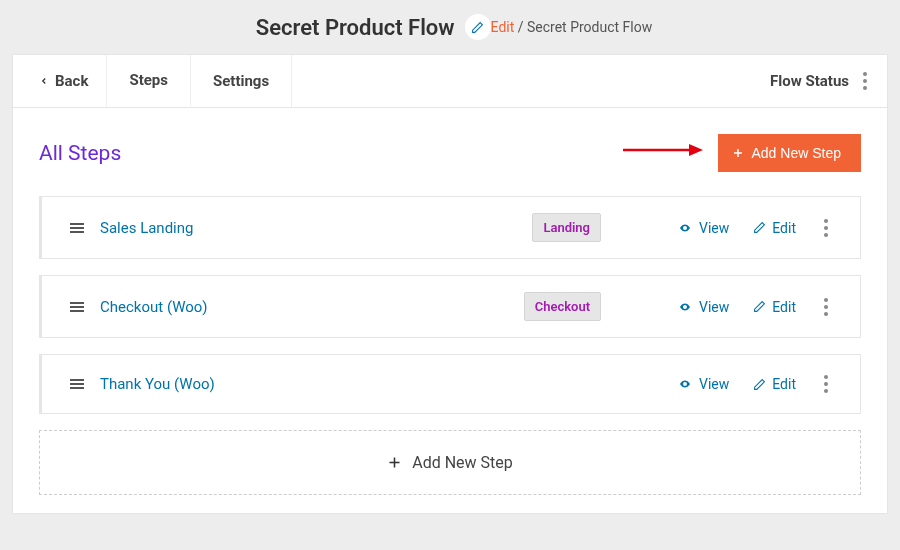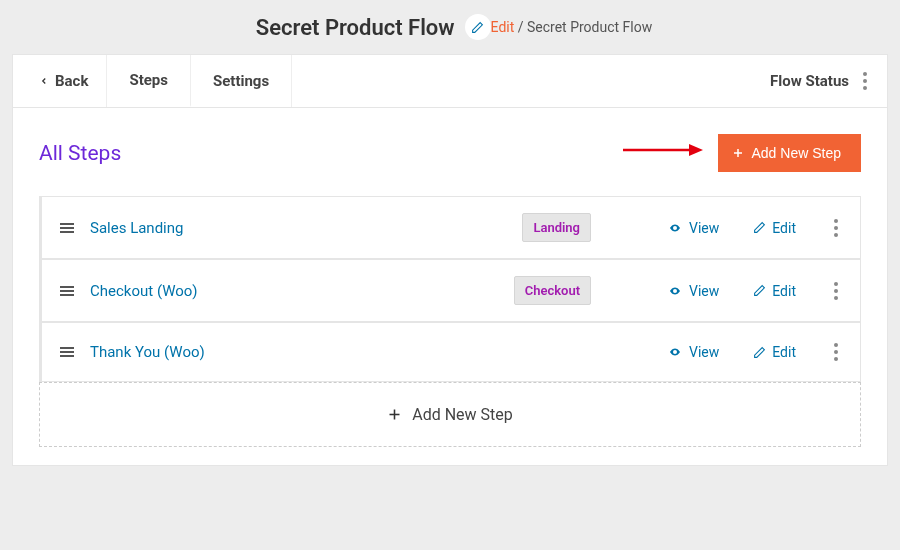--- a/index.html
+++ b/index.html
@@ -20,27 +20,27 @@
   .tabbar-right { display: flex; align-items: center; padding-right: 16px; gap: 10px; }
   .flow-status { font-size: 15px; color: #444; }
   
   .panel { background: #fff; border: 1px solid #e5e5e5; margin: 0 12px; padding: 26px 26px 18px 26px; border-top: none; }
   .panel-head { display: flex; justify-content: space-between; align-items: center; margin-bottom: 24px; position: relative; }
   .all-steps-title { font-size: 21px; font-weight: 400; color: #6d28d9; }
   .add-btn { background: #f16334; color: #fff; border: none; padding: 11px 20px 11px 14px; font-size: 14px; display: flex; align-items: center; gap: 8px; cursor: pointer; }
   
   .arrow-annot { position: absolute; right: 158px; top: 6px; pointer-events: none; }
   
-  .step-row { border: 1px solid #e5e5e5; border-left: 3px solid #e5e5e5; display: flex; align-items: center; padding: 16px 18px; gap: 16px; }
+  .step-row { border: 1px solid #e5e5e5; border-left: 3px solid #e5e5e5; display: flex; align-items: center; padding: 16px 28px; margin-bottom: 16px; gap: 16px; }
   .drag-icon { cursor: grab; display: flex; flex-direction: column; gap: 2px; }
   .drag-icon span { width: 14px; height: 2px; background: #555; display: block; }
   .step-name { color: #0073aa; font-size: 15px; flex: 0 0 auto; cursor: pointer; }
   .spacer { flex: 1; }
   .badge { background: #e6e6e6; border: 1px solid #d5d5d5; color: #a21caf; font-size: 13px; font-weight: 600; padding: 6px 10px; border-radius: 2px; margin-right: 60px; }
-  .row-actions { display: flex; align-items: center; gap: 34px; }
+  .row-actions { display: flex; align-items: center; gap: 24px; }
   .row-link { color: #0073aa; font-size: 14px; display: flex; align-items: center; gap: 6px; cursor: pointer; }
   
   .add-step-row { border: 1px dashed #ccc; padding: 22px; text-align: center; color: #444; font-size: 16px; cursor: pointer; display: flex; align-items: center; justify-content: center; gap: 10px; }
   
   .more-dots { display: flex; flex-direction: column; gap: 3px; cursor: pointer; padding: 4px; }
   .more-dots i { width: 4px; height: 4px; border-radius: 50%; background: #888; display: block; }
   
   svg { display: block; }
 </style>
 </head>

